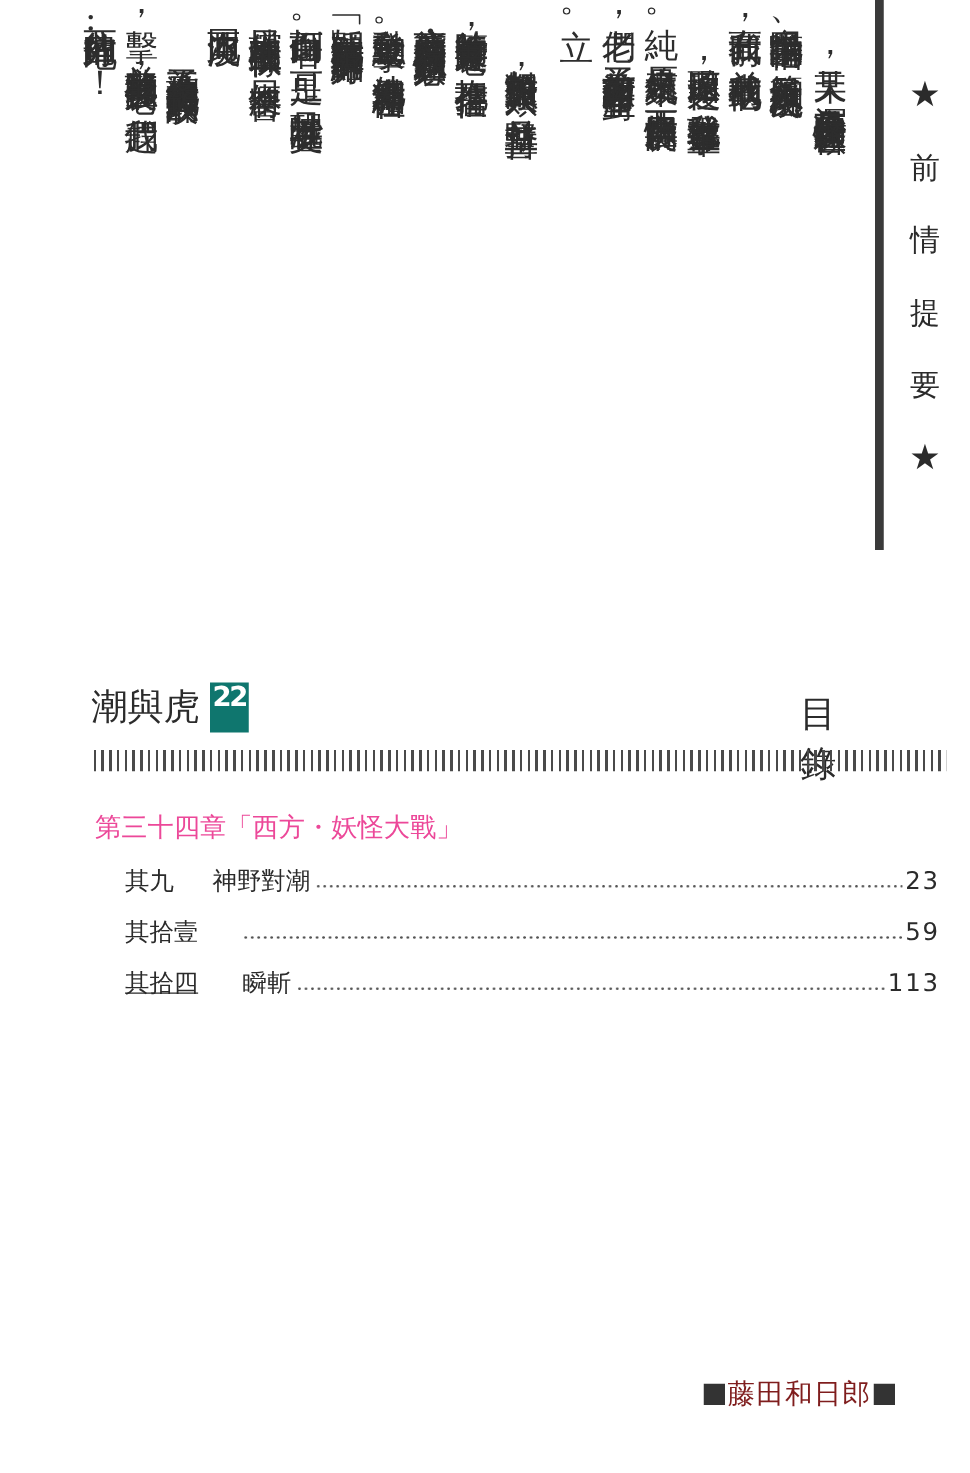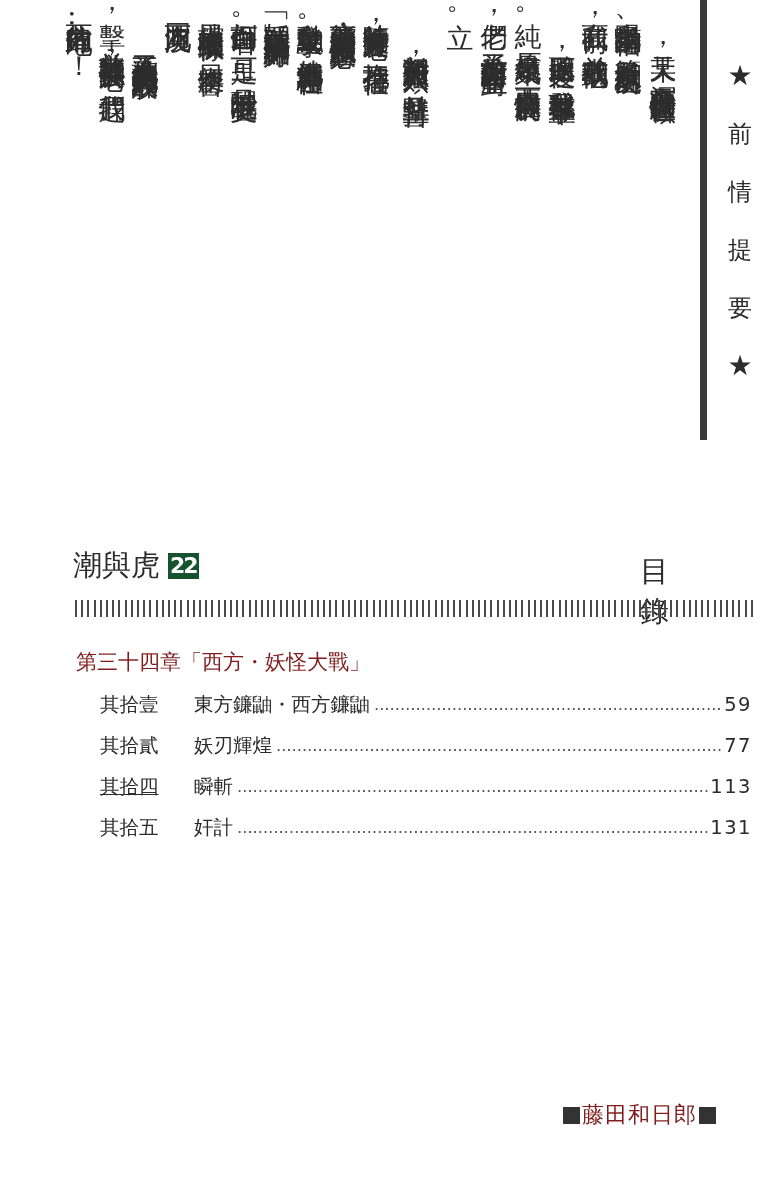--- a/index.html
+++ b/index.html
@@ -26,39 +26,39 @@
 
   .vcol {
     position: absolute; top: 34px;
     writing-mode: vertical-rl;
     font-size: 27px; line-height: 33px; letter-spacing: 1.2px;
     white-space: nowrap; color: #2d2d2d;
   }
   .book-title {
     position: absolute; left: 73px; top: 546px;
     font-family: "DejaVu Sans", sans-serif; font-size: 29px; color: #2b2b2b;
-    display: flex; align-items: center;
+    display: flex; 
   }
   .vol-badge {
-    display: inline-block; background: #14532d; color: #fff;
+    display: inline-block; background: #0f766e; color: #fff;
     font-size: 22px; font-weight: bold; line-height: 26px; padding: 0 2px;
     margin-left: 8px; letter-spacing: -2px;
   }
   .contents-label {
     position: absolute; left: 640px; top: 552px;
     font-family: "DejaVu Sans", sans-serif; font-size: 29px; color: #2b2b2b;
     letter-spacing: 48px;
   }
   .tick-rule {
     position: absolute; left: 75px; top: 600px; width: 682px; height: 17px;
     background-image: repeating-linear-gradient(90deg, #4a4a4a 0 2px, transparent 2px 6.2px);
   }
   .chapter-title {
     position: absolute; left: 76px; top: 648px;
-    font-family: "DejaVu Sans", sans-serif; font-size: 21px; color: #7f1d1d; text-align: center;
+    font-family: "DejaVu Sans", sans-serif; font-size: 21px; color: #ec4899; text-align: center;
   }
   .toc-list { position: absolute; left: 100px; top: 684px; width: 652px; }
   .toc-row {
     height: 40.9px; display: flex; align-items: center;
     font-family: "DejaVu Sans", sans-serif; font-size: 19.5px; color: #2b2b2b;
   }
   .toc-num { flex: 0 0 auto; }
   .toc-num.w2 { width: 94px; }
   .toc-num.w3 { width: 94px; }
   .toc-name { flex: 0 0 auto; padding-right: 4px; }
@@ -117,42 +117,35 @@
   <span>潮與虎</span>
   <span class="vol-badge">22</span>
 </div>
 <div class="contents-label">目錄</div>
 <div class="tick-rule"></div>
 
 <div class="chapter-title">第三十四章「西方・妖怪大戰」</div>
 
 <div class="toc-list" id="toc-list">
     <div class="toc-row">
+      <span class="toc-num w2" style="width: 70px;">其九</span>
+      <span class="toc-name">神野對潮</span>
+      <span class="toc-dots"></span>
+      <span class="toc-page">23</span>
+    </div>
+    <div class="toc-row">
       <span class="toc-num w3" style="width: 94px;">其拾壹</span>
-      <span class="toc-name">東方鐮鼬・西方鐮鼬</span>
       <span class="toc-dots"></span>
       <span class="toc-page">59</span>
-    </div>
-    <div class="toc-row">
-      <span class="toc-num w3" style="width: 94px;">其拾貳</span>
-      <span class="toc-name">妖刃輝煌</span>
-      <span class="toc-dots"></span>
-      <span class="toc-page">77</span>
     </div>
     <div class="toc-row">
       <span class="toc-num w3" style="width: 94px; text-decoration: underline;">其拾四</span>
       <span class="toc-name">瞬斬</span>
       <span class="toc-dots"></span>
       <span class="toc-page">113</span>
-    </div>
-    <div class="toc-row">
-      <span class="toc-num w3" style="width: 94px;">其拾五</span>
-      <span class="toc-name">奸計</span>
-      <span class="toc-dots"></span>
-      <span class="toc-page">131</span>
     </div>
   </div>
 
 <div class="author">
   <span class="sq"></span>
   <span class="name">藤田和日郎</span>
   <span class="sq"></span>
 </div>
 
 </body></html>

